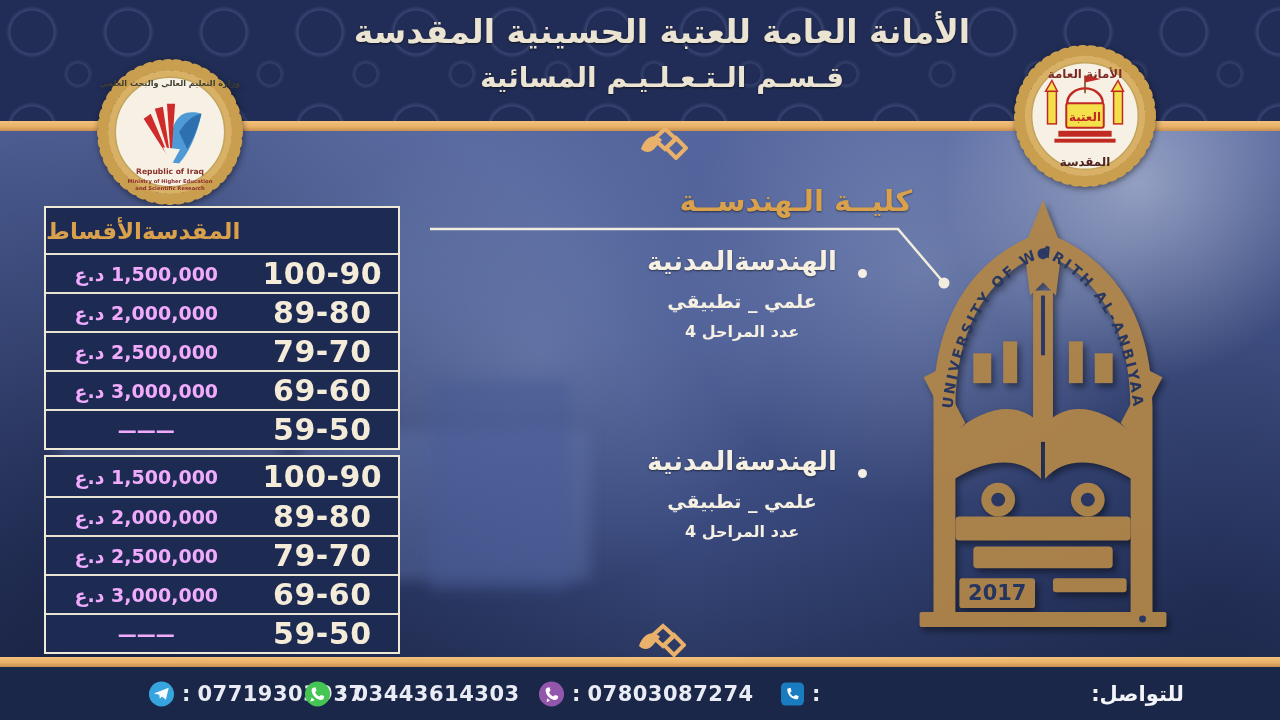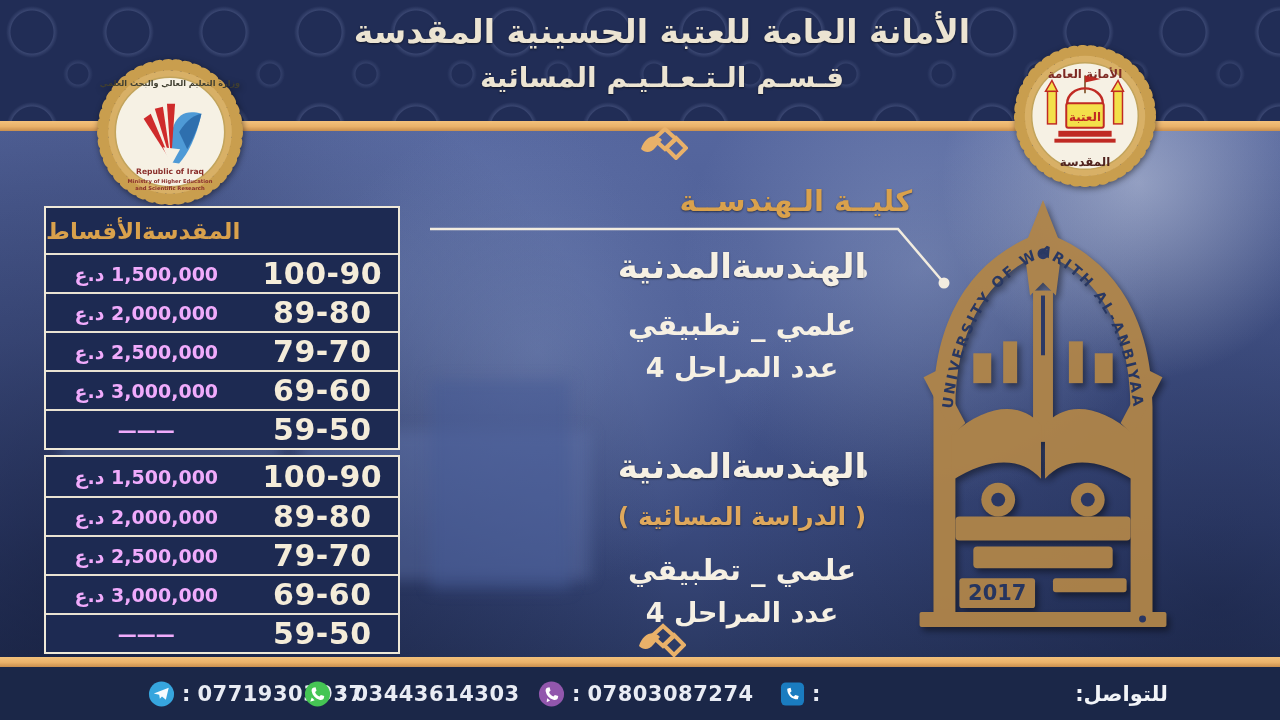--- a/index.html
+++ b/index.html
@@ -53,40 +53,40 @@
   .cell.avg{width:43%;color:#f4ecd9;font-size:30px;font-weight:bold;letter-spacing:.5px;}
   .thead .cell{font-size:23px;font-weight:bold;color:#d9a14c;}
 
   
   .college-title{position:absolute;left:600px;top:184px;width:312px;direction:rtl;
     color:#d9a14c;font-size:29px;font-weight:bold;text-shadow:0 1px 2px rgba(0,0,0,.5);}
   .divider-svg{position:absolute;left:428px;top:222px;}
   .program{position:absolute;left:592px;width:300px;text-align:center;direction:rtl;}
   .p1{top:246px;}
   .p2{top:446px;}
-  .program .name{color:#f6f0e3;font-size:34px;font-weight:bold;text-shadow:0 1px 2px rgba(0,0,0,.5);}
+  .program .name{color:#f6f0e3;font-size:26px;font-weight:bold;text-shadow:0 1px 2px rgba(0,0,0,.5);}
   .program .study{color:#dfa85c;font-size:25px;font-weight:bold;margin-top:16px;text-shadow:0 1px 2px rgba(0,0,0,.5);}
-  .program .track{color:#f6f0e3;font-size:29px;font-weight:bold;margin-top:22px;}
-  .program .stages{color:#f6f0e3;font-size:27px;font-weight:bold;margin-top:10px;}
+  .program .track{color:#f6f0e3;font-size:19px;font-weight:bold;margin-top:14px;}
+  .program .stages{color:#f6f0e3;font-size:16px;font-weight:bold;margin-top:10px;}
   .bullet{position:absolute;width:9px;height:9px;border-radius:50%;background:#f4efe4;}
   .b1{left:858px;top:269px;}
   .b2{left:858px;top:469px;}
 
   
   .seal{position:absolute;filter:drop-shadow(1px 2px 3px rgba(0,0,0,.45));}
   .seal-ministry{left:94px;top:56px;}
   .seal-shrine{left:1011px;top:42px;}
   .watermark{position:absolute;left:902px;top:196px;opacity:.95;filter:drop-shadow(3px 4px 3px rgba(0,0,0,.45));}
 
   
   .contact-item{position:absolute;top:50%;transform:translateY(-50%);display:flex;align-items:center;gap:7px;}
   .ci-telegram{left:148px;} .ci-whatsapp{left:304px;} .ci-viber{left:538px;} .ci-phone{left:780px;}
   .contact-item .sep{color:#e9ecf4;font-size:21px;font-weight:bold;}
   .contact-item .num{color:#e9ecf4;font-size:21px;font-weight:bold;letter-spacing:.5px;direction:ltr;}
-  .contact-label{position:absolute;right:112px;top:50%;transform:translateY(-50%);direction:rtl;
+  .contact-label{position:absolute;right:96px;top:50%;transform:translateY(-50%);direction:rtl;
     color:#f2f4f8;font-size:21px;font-weight:bold;}
 </style>
 </head>
 <body>
 
 <div class="stage">
 
   <div class="band-top"></div>
   <div class="photo">
     <div class="bld bld1"></div>
@@ -213,21 +213,20 @@
   <div class="bullet b1"></div>
   <div class="bullet b2"></div>
 
   <div class="program p1">
     <div class="name">الهندسةالمدنية</div>
     <div class="track">علمي _ تطبيقي</div>
     <div class="stages">عدد المراحل 4</div>
   </div>
   <div class="program p2">
     <div class="name">الهندسةالمدنية</div>
-    <div class="study">( الدراسة المسائية )</div>
     <div class="track">علمي _ تطبيقي</div>
     <div class="stages">عدد المراحل 4</div>
   </div>
 
   <svg class="watermark" width="282" height="438" viewBox="0 0 280 440">
     <defs>
       <path id="archTextPath" d="M 46,268 C 46,140 88,84 140,60 C 192,84 234,140 234,268" fill="none"></path>
     </defs>
     <g fill="#b08549" stroke="none">
       <path d="M 30,432 L 30,212 C 30,114 76,58 140,36 C 204,58 250,114 250,212 L 250,432 L 228,432 L 228,214 C 228,126 190,76 140,58 C 90,76 52,126 52,214 L 52,432 Z"></path>

